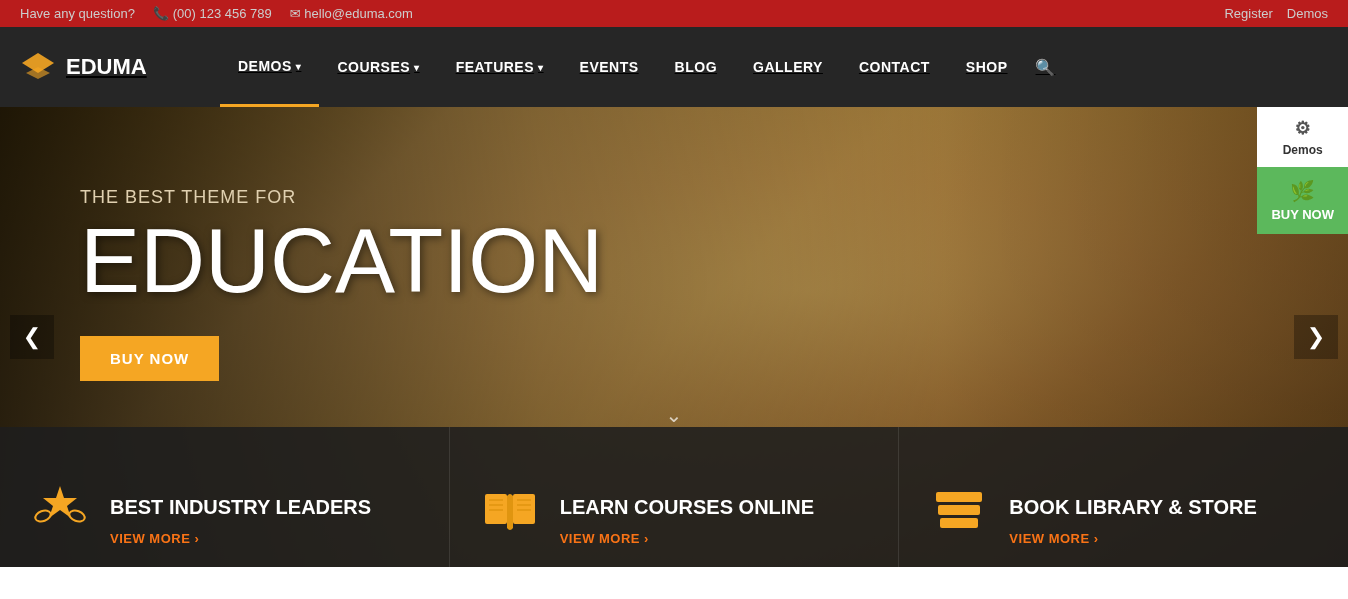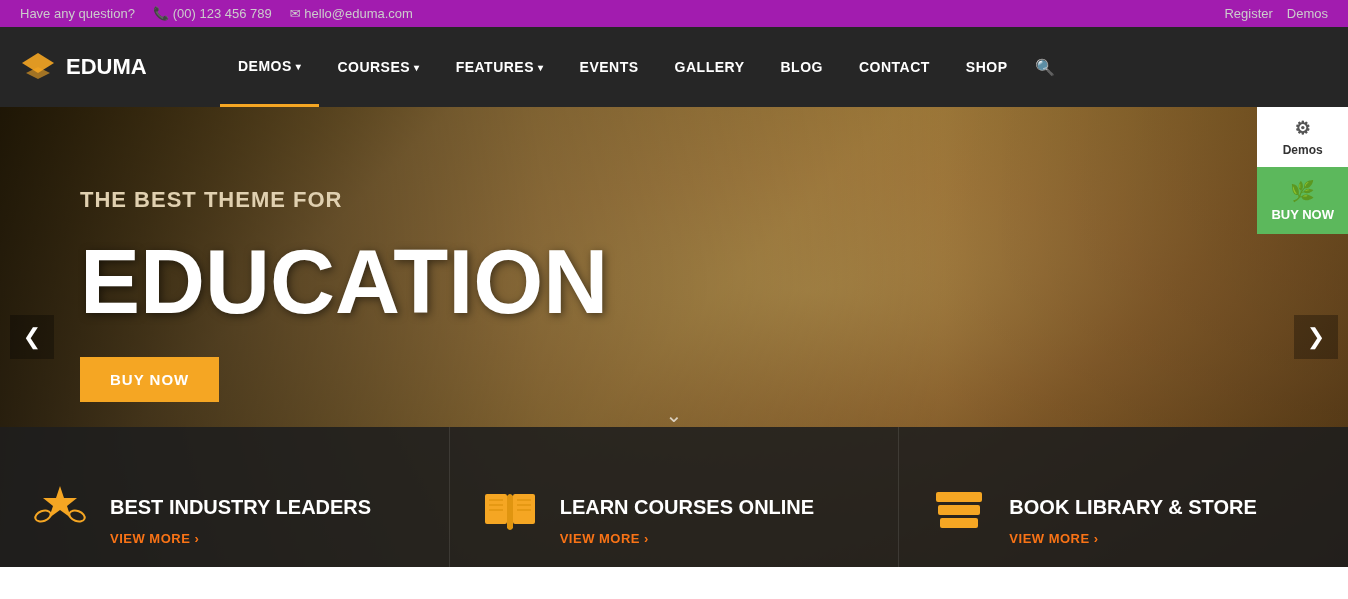--- a/index.html
+++ b/index.html
@@ -1,39 +1,40 @@
 <!DOCTYPE html>
 <html><head>
   <meta charset="utf-8">
   <style>
     * { margin: 0; padding: 0; box-sizing: border-box; }
     body { font-family: 'Arial', sans-serif; width: 1348px; overflow-x: hidden; }
 
     
     .top-bar {
-      background: #a21caf;
+      background: #b91c1c;
       color: #ccc;
       font-size: 13px;
       padding: 6px 20px;
       display: flex;
       justify-content: space-between;
       align-items: center;
     }
     .top-bar-left { display: flex; align-items: center; gap: 18px; }
     .top-bar-right { display: flex; gap: 14px; align-items: flex-end; }
     .top-bar a { color: #ccc; text-decoration: none; }
 
     
     .header {
       background: rgba(20,20,20,0.92);
       display: flex;
       padding: 0 20px;
       height: 80px;
       position: relative;
       z-index: 10;
+      text-decoration: underline;
     }
     .logo {
       display: flex;
       align-items: center;
       gap: 10px;
       color: #fff;
       font-size: 22px;
       font-weight: bold;
       text-decoration: none;
       margin-right: 40px;
@@ -117,29 +118,29 @@
     }
 
     .hero-content {
       position: absolute;
       top: 80px;
       left: 80px;
       z-index: 2;
       color: #fff;
     }
     .hero-subtitle {
-      font-size: 22px;
-      font-weight: 700;
+      font-size: 18px;
+      font-weight: 400;
       color: #e0d0b0;
-      margin-bottom: 24px;
+      margin-bottom: 8px;
       letter-spacing: 1px;
     }
     .hero-title {
       font-size: 90px;
-      font-weight: 700;
+      font-weight: 400;
       color: #fff;
       line-height: 1;
       text-transform: uppercase;
       margin-bottom: 30px;
       text-shadow: 2px 2px 8px rgba(0,0,0,0.5);
     }
     .btn-buy-now {
       background: #f5a623;
       color: #fff;
       border: none;
@@ -305,24 +306,24 @@
       <span class="chevron">▾</span>
     </a>
     <a class="nav-item">
       <span>FEATURES</span>
       <span class="chevron">▾</span>
     </a>
     <a class="nav-item">
       <span>EVENTS</span>
     </a>
     <a class="nav-item">
+      <span>BLOG</span>
+    </a>
+    <a class="nav-item">
       <span>GALLERY</span>
-    </a>
-    <a class="nav-item">
-      <span>BLOG</span>
     </a>
     <a class="nav-item">
       <span>CONTACT</span>
     </a>
     <a class="nav-item">
       <span>SHOP</span>
     </a>
     <span class="search-icon-nav">🔍</span>
   </nav>
 </div>

